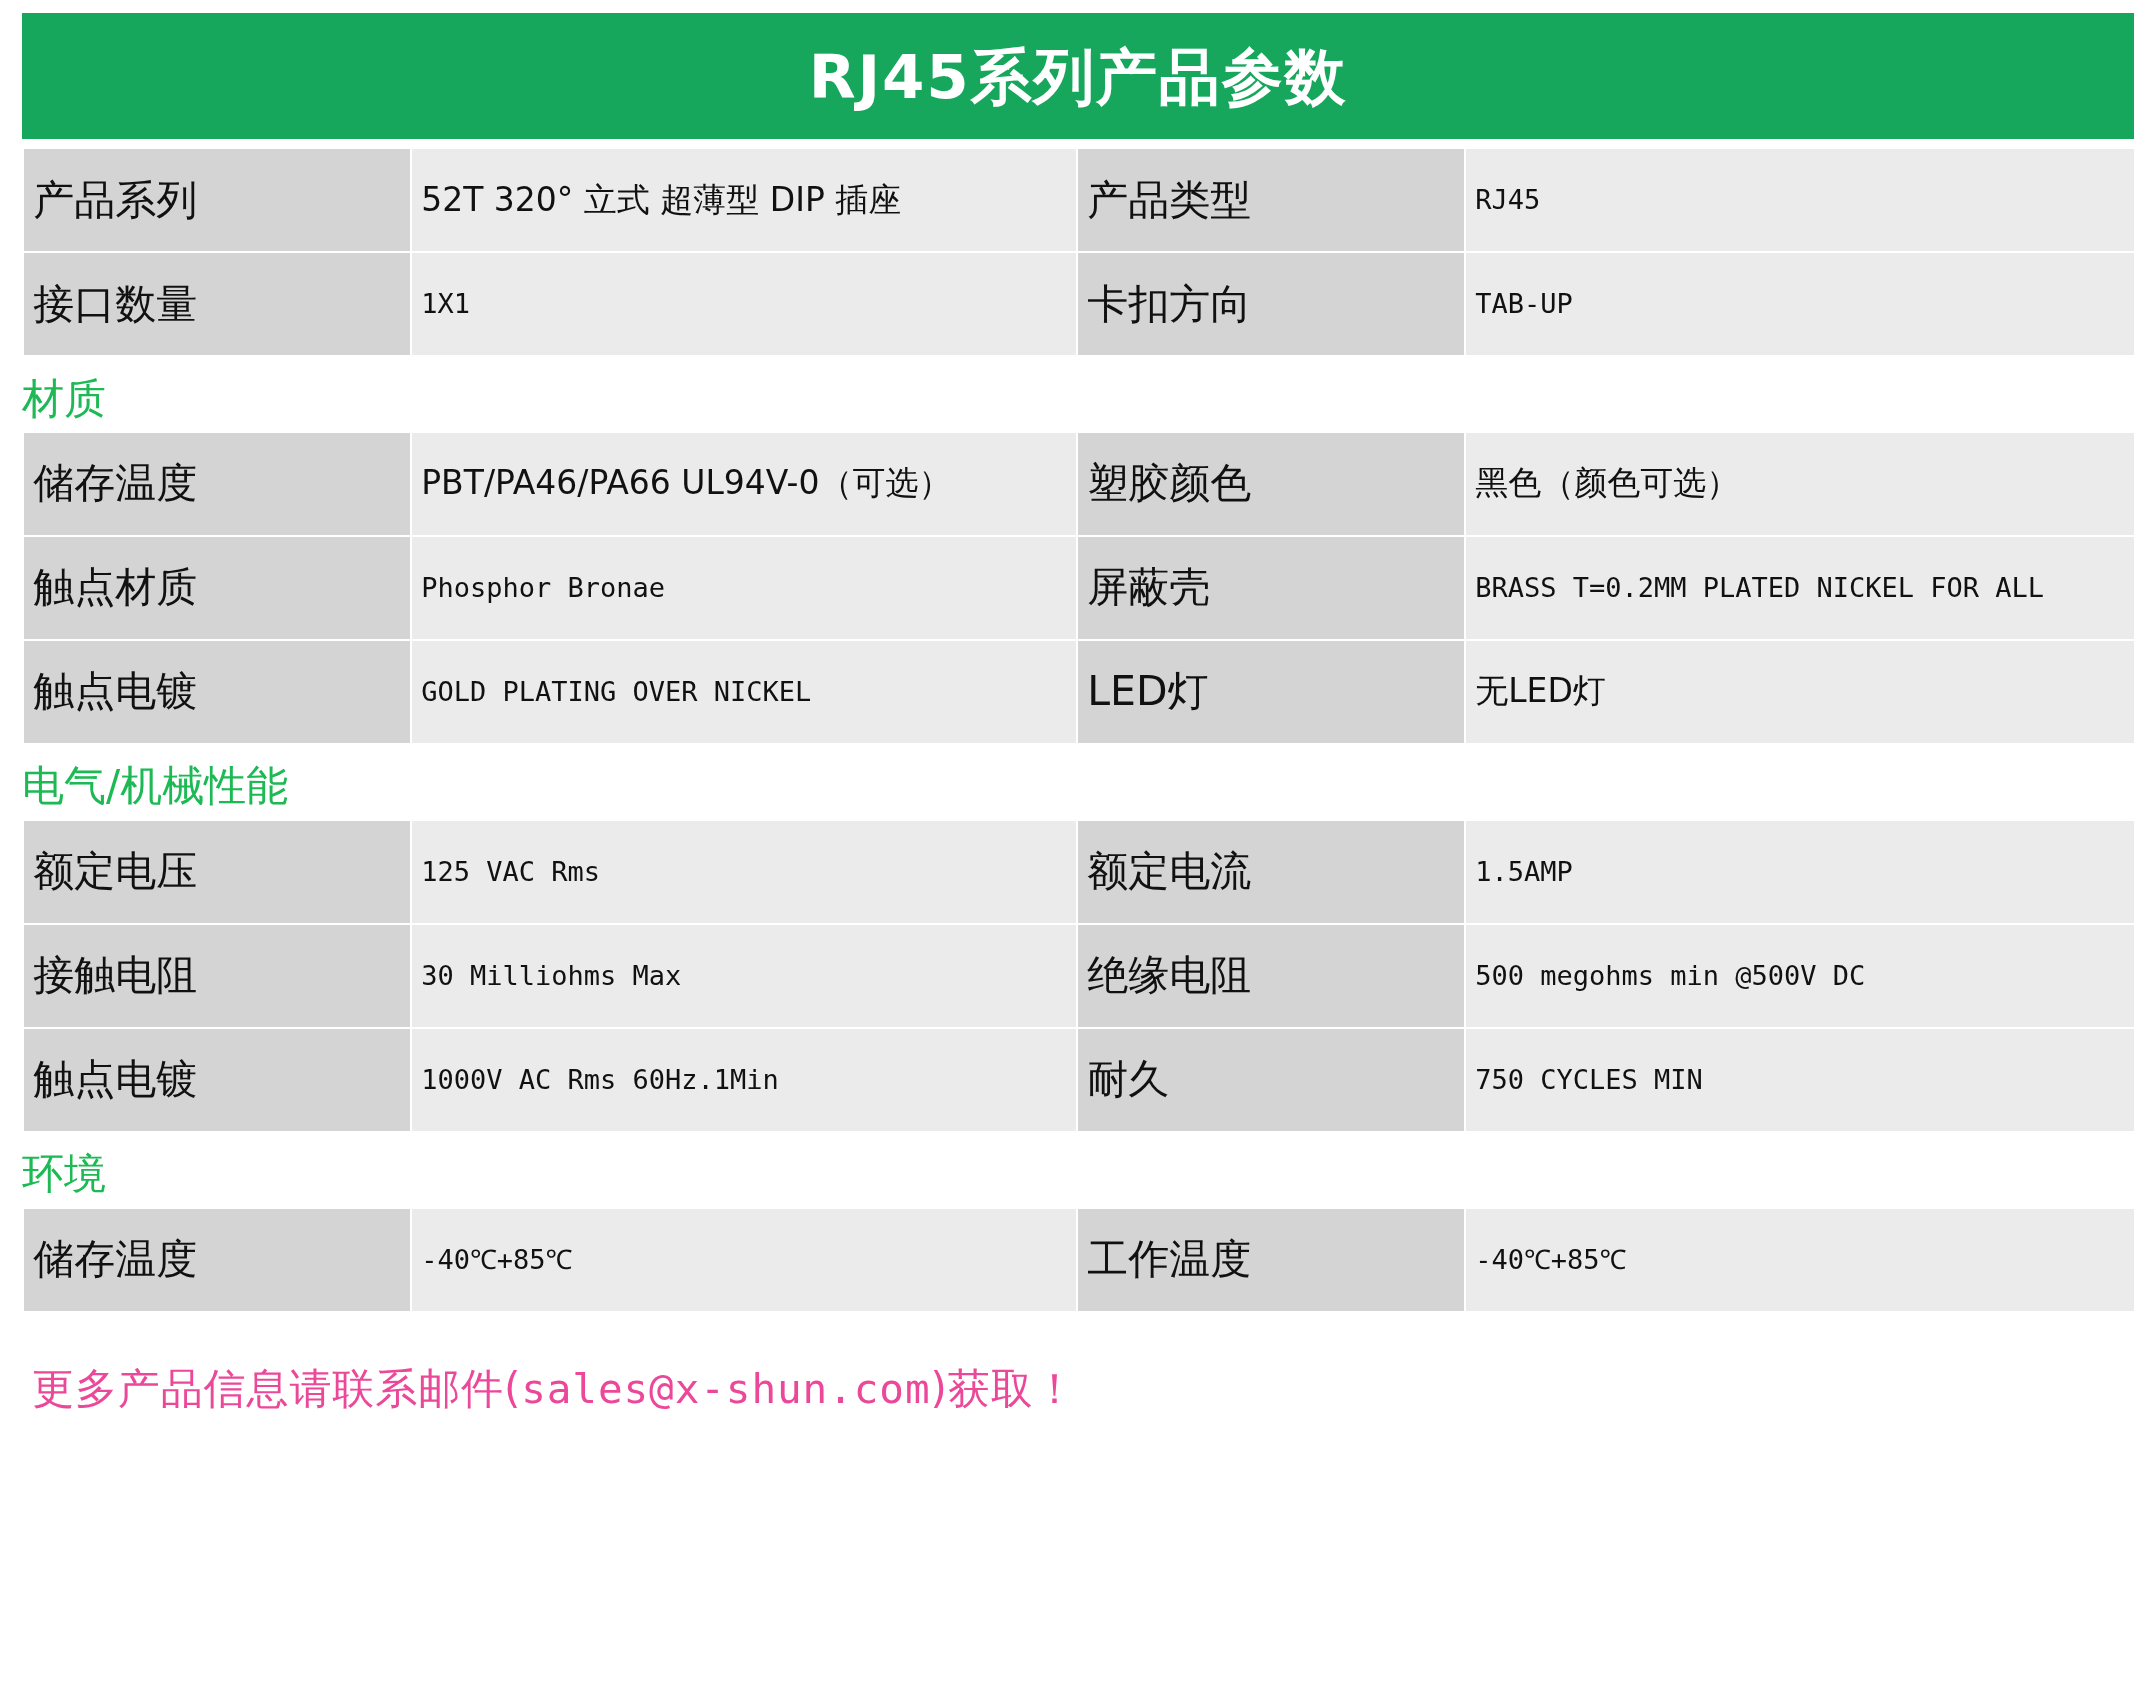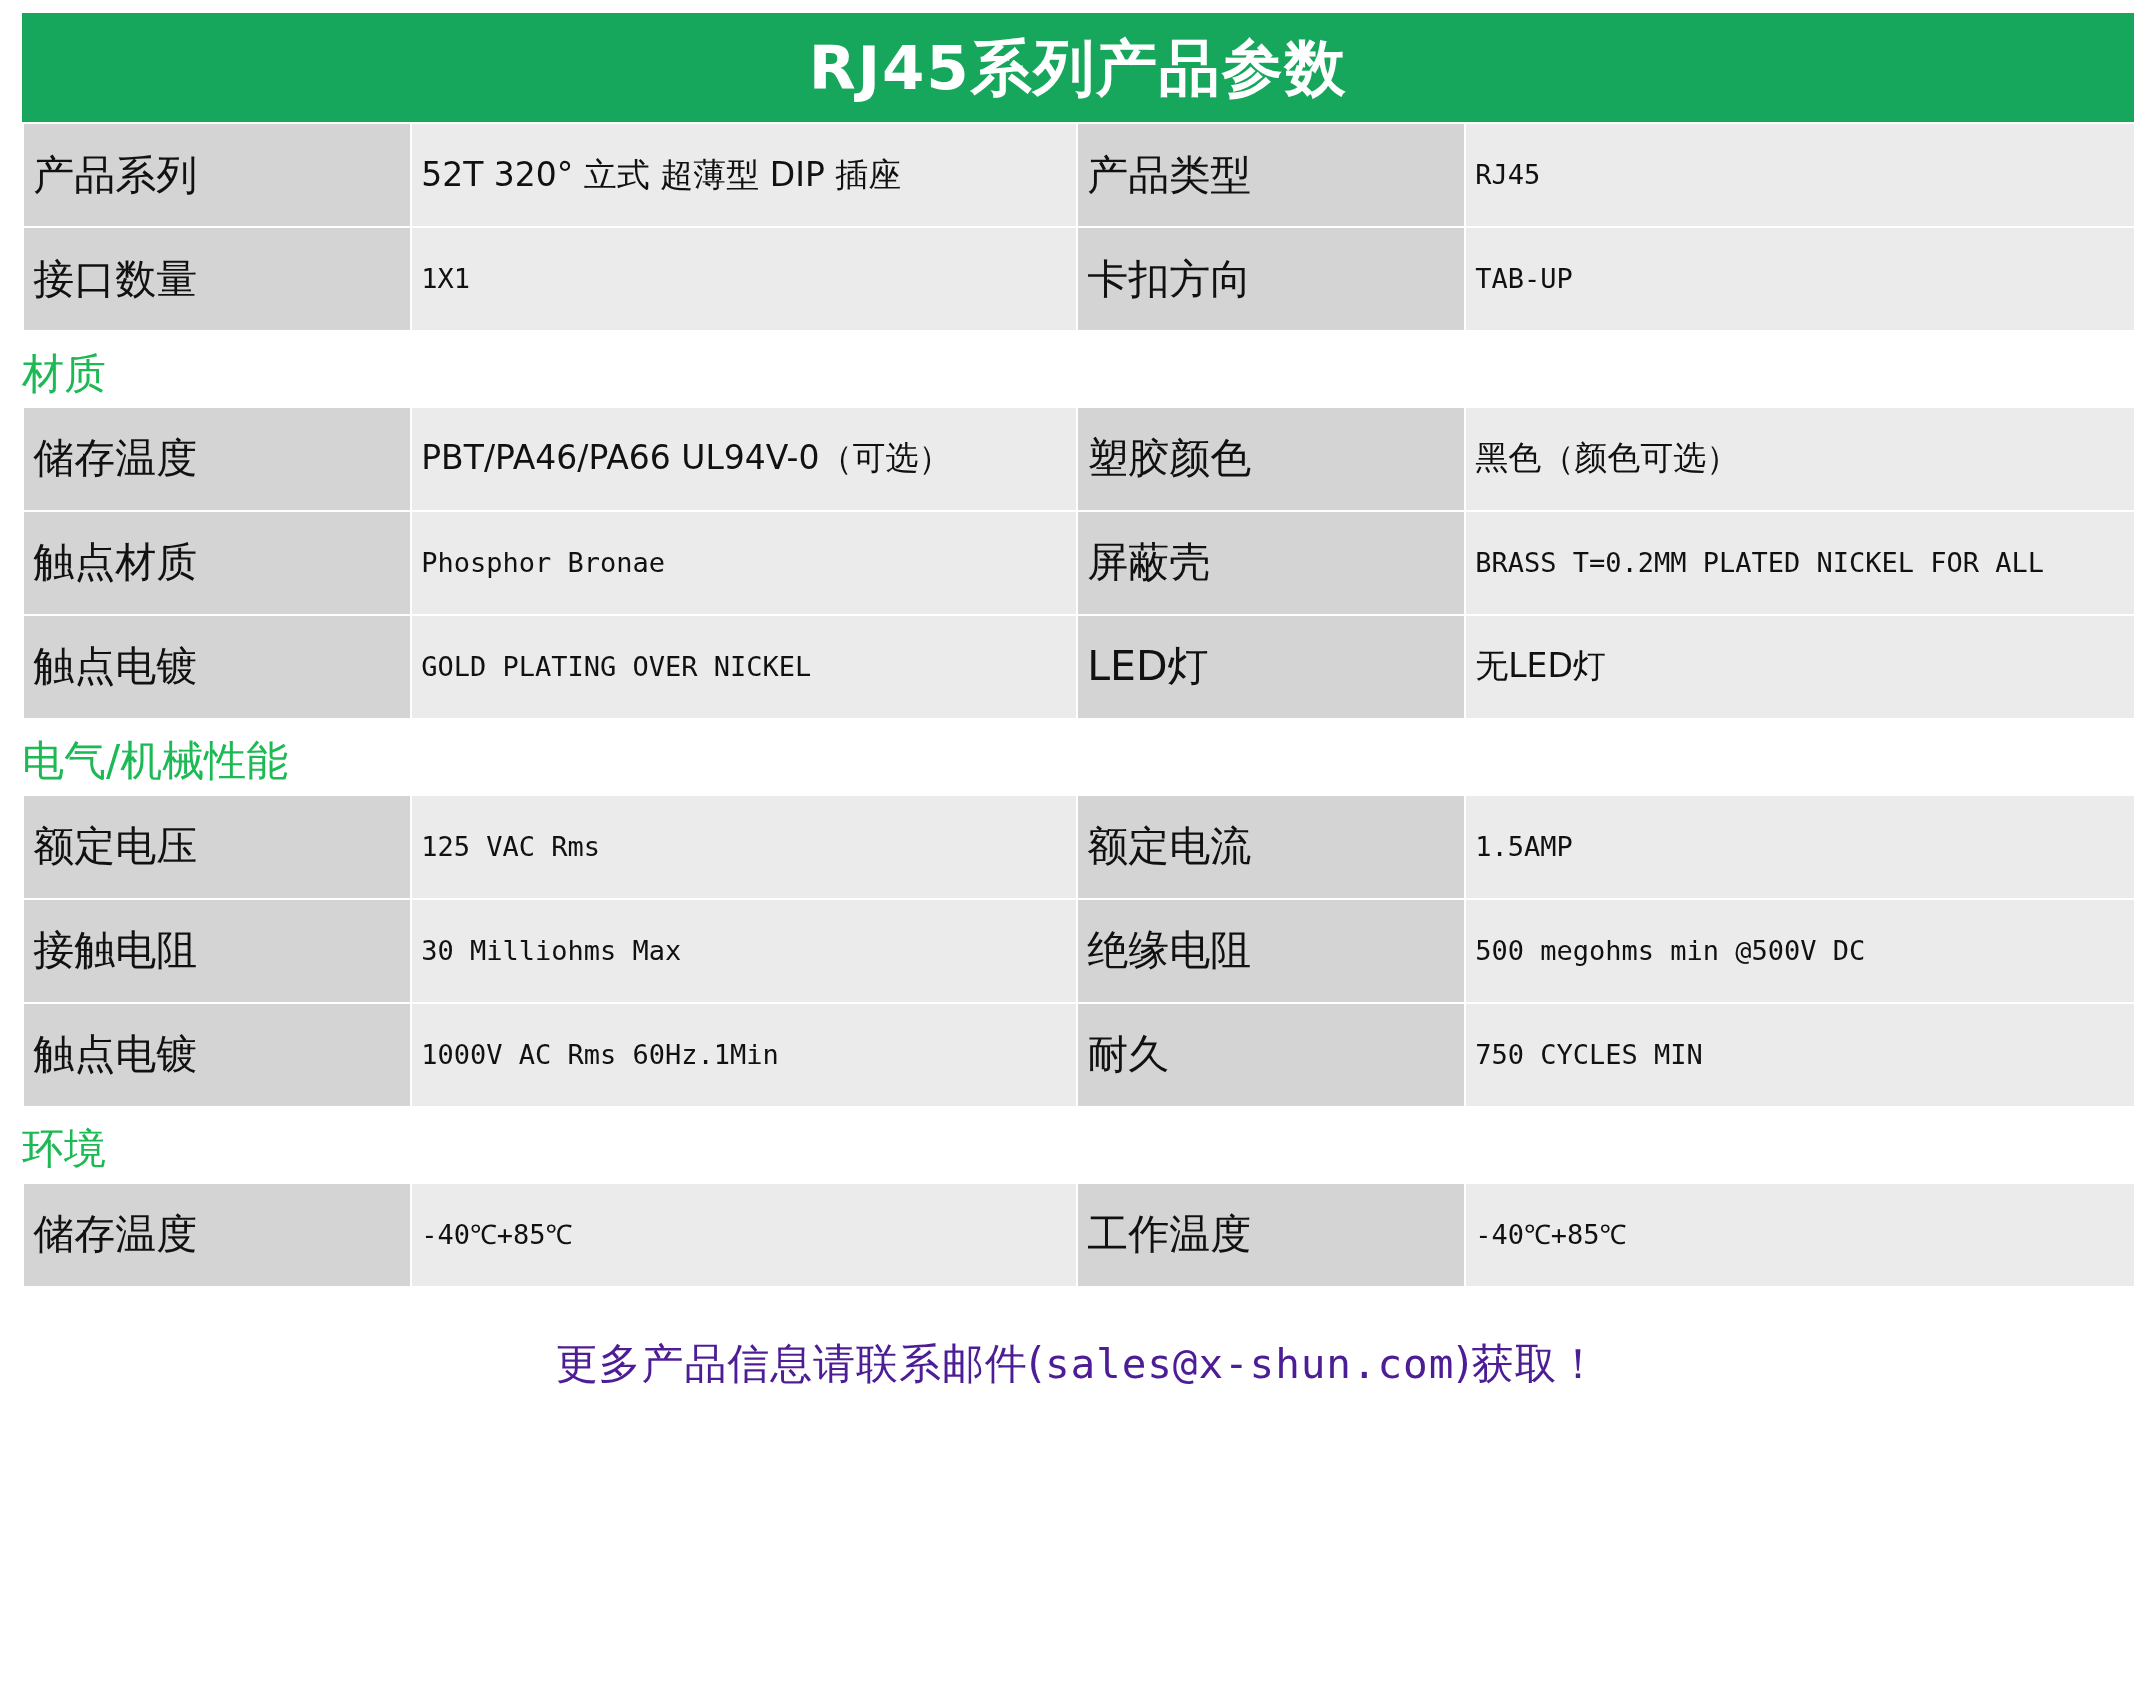--- a/index.html
+++ b/index.html
@@ -17,22 +17,22 @@
   }
   .page {
     width: 2156px;
     height: 1702px;
     box-sizing: border-box;
     padding: 0;
     position: relative;
   }
   
   .title-bar {
-    margin: 13px 22px 0 22px;
-    height: 109px;
+    margin: 13px 22px 8px 22px;
+    height: 126px;
     background: #16a75c;
     display: flex;
     align-items: center;
     justify-content: center;
   }
   .title-bar .title {
     color: #ffffff;
     font-family: "DejaVu Sans", sans-serif;
     font-size: 61px;
     font-weight: bold;
@@ -81,25 +81,25 @@
   }
   
   col.c1 { width: 388px; }
   col.c2 { width: 666px; }
   col.c3 { width: 388px; }
   col.c4 { width: 670px; }
 
   
   .footer {
     margin-top: 48px;
-    text-align: center;
     font-size: 42px;
     font-family: "DejaVu Sans", sans-serif;
-    color: #4c1d95;
+    color: #ec4899;
     letter-spacing: 0.9px;
+    padding-left: 32px;
   }
   .footer .mail {
     font-family: "DejaVu Sans Mono", monospace;
     font-size: 41px;
   }
 </style>
 </head>
 <body>
 
 <div class="page">

